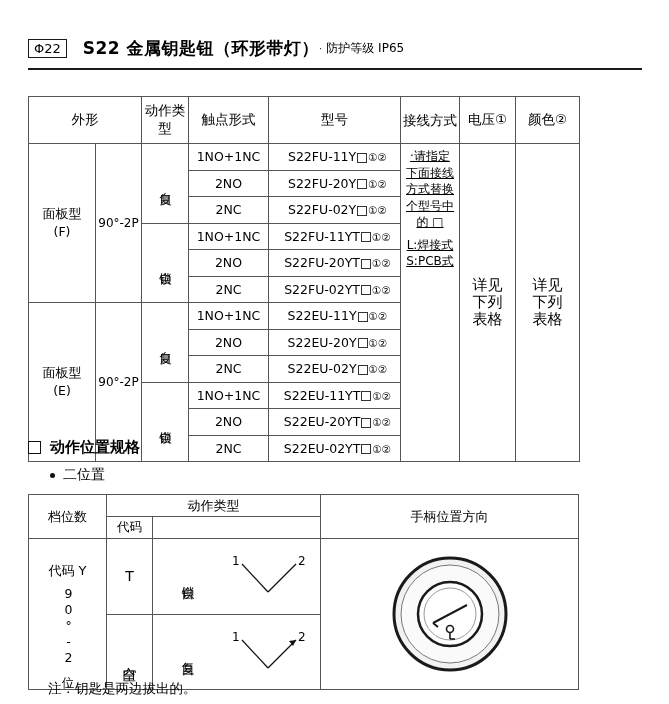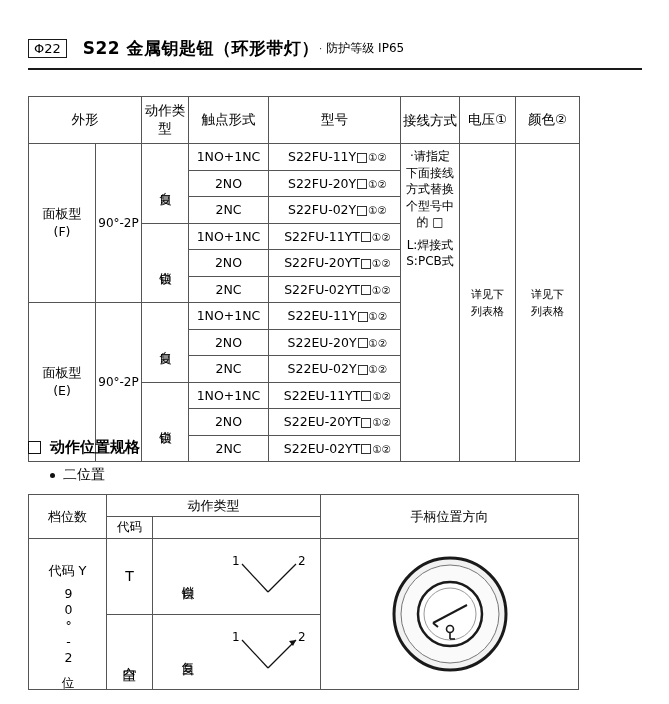--- a/index.html
+++ b/index.html
@@ -116,23 +116,24 @@
   .circ {
     font-size: 10.5px;
     text-align: center;
   }
   .wire-cell {
     font-size: 12px;
     line-height: 16.5px;
     text-align: left;
     padding: 4px 5px !important;
     vertical-align: top !important;
+    text-decoration: underline;
   }
   .two-line {
-    font-size: 11px;
+    font-size: 15px;
     line-height: 17px;
   }
 
   
   .sec2 {
     position: absolute;
     left: 28px;
     top: 438px;
     font-size: 15px;
     font-weight: bold;
@@ -432,14 +433,15 @@
             <line x1="22" y1="14" x2="48" y2="42" stroke="#111" stroke-width="1.2"></line>
             <line x1="48" y1="42" x2="76" y2="14" stroke="#111" stroke-width="1.2"></line>
             <polygon points="76,14 69,15 73,20" fill="#111"></polygon>
           </svg>
         </div>
       </td>
     </tr>
   </tbody>
     </table>
 
+  <div class="note">注：钥匙是两边拔出的。</div>
 
 </div>
 
 </body></html>

